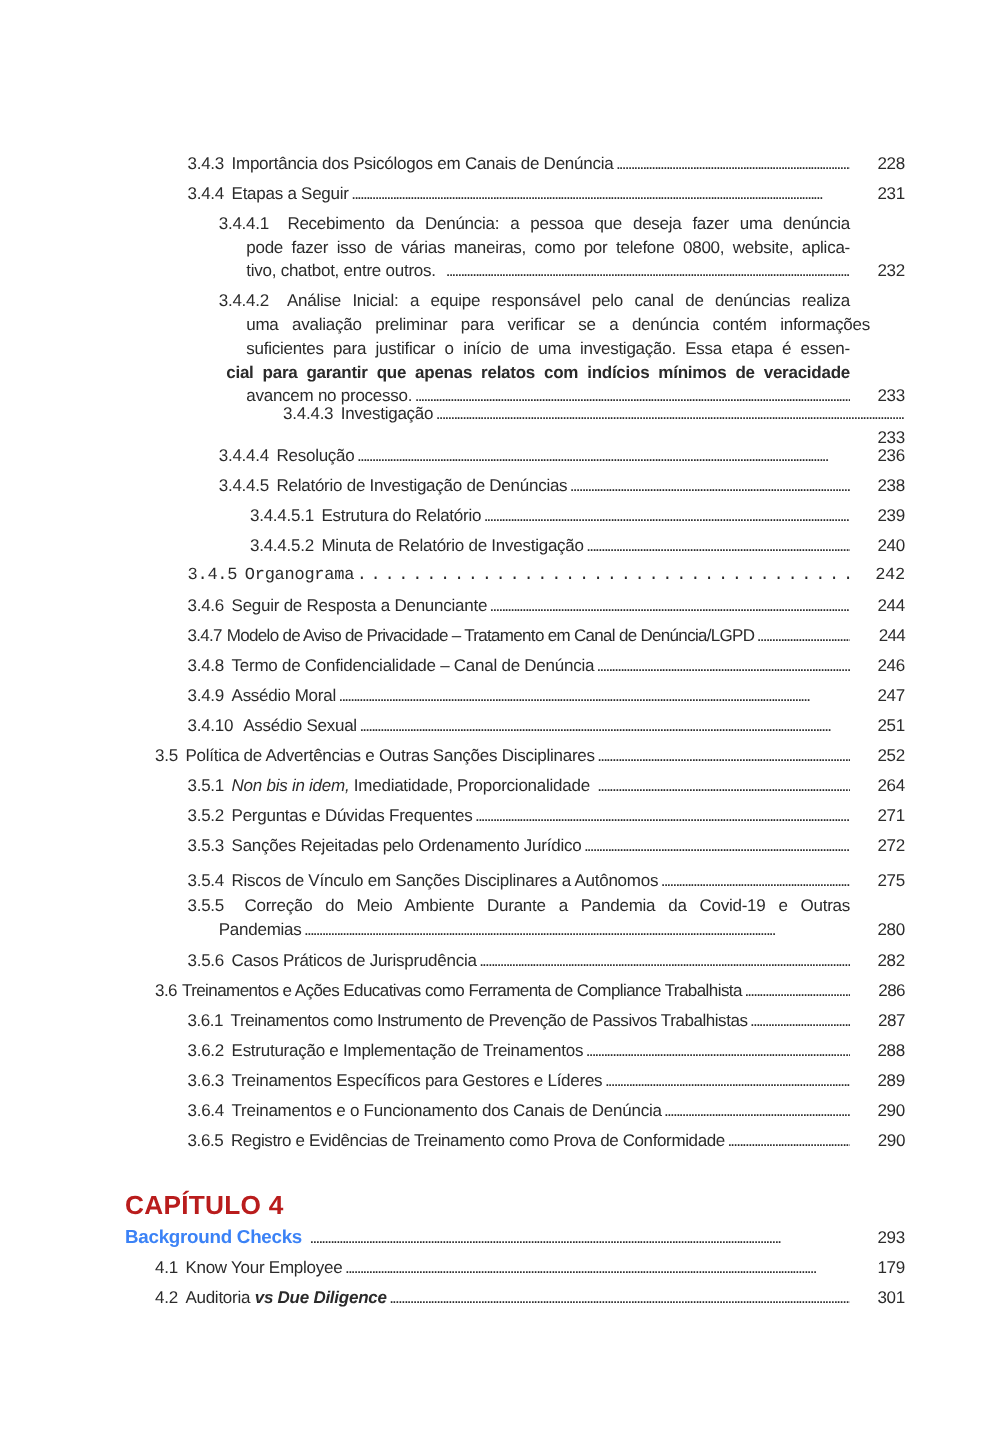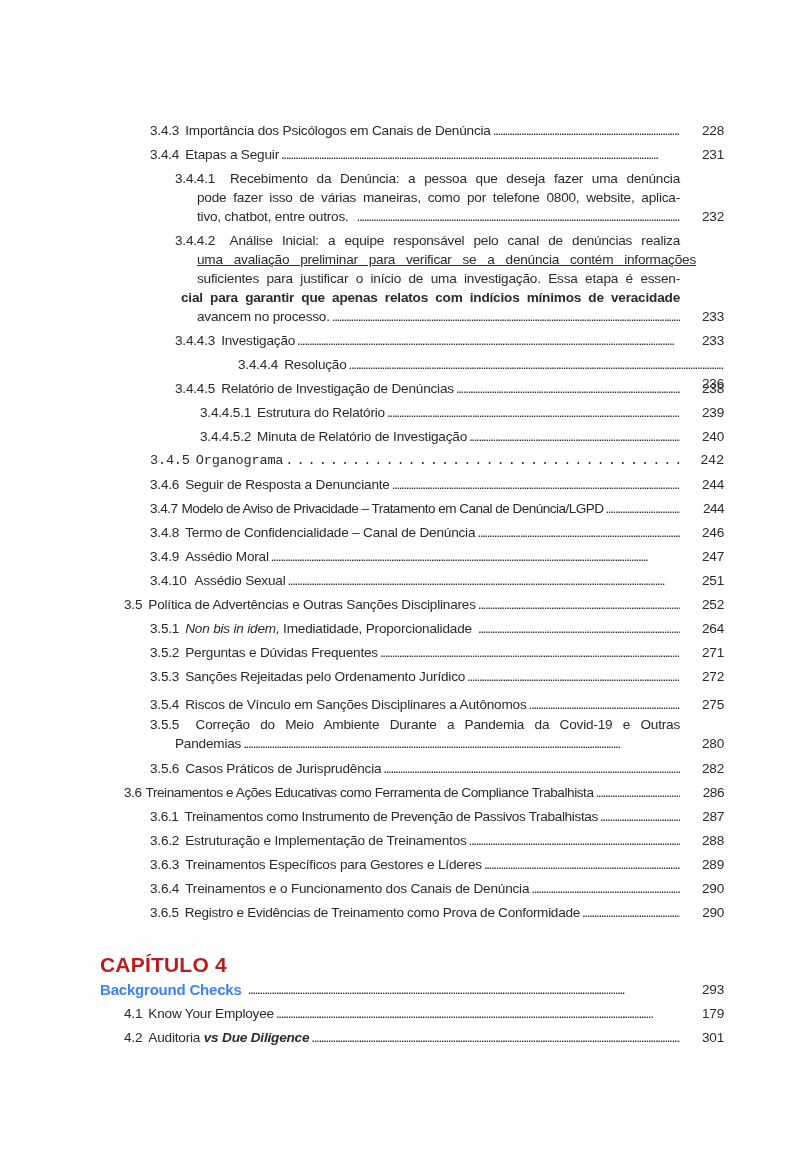--- a/index.html
+++ b/index.html
@@ -53,41 +53,41 @@
           <span class="dots" style="margin-left:8px;"></span>
         </div>
       <span class="page-num">232</span>
     </div>
   </div>
 
   <div class="entry" style="top:231px; left:175px; right:76px;">
     <div style="margin-right:44px; text-align:justify; text-align-last:justify; white-space:nowrap;">
       <span class="num">3.4.4.2</span> <span>Análise Inicial: a equipe responsável pelo canal de denúncias realiza</span>
     </div>
-    <div style="margin-left:22px; margin-right:28px; text-align:justify; text-align-last:justify;text-decoration:underline;">uma avaliação preliminar para verificar se a denúncia contém informações</div>
+    <div style="margin-left:22px; margin-right:28px; text-align:justify; text-align-last:justify;">uma avaliação preliminar para verificar se a denúncia contém informações</div>
     <div style="margin-left:22px; margin-right:44px; text-align:justify; text-align-last:justify;">suficientes para justificar o início de uma investigação. Essa etapa é essen-</div>
     <div style="margin-left:6px; margin-right:44px; text-align:justify; text-align-last:justify;font-weight:bold;">cial para garantir que apenas relatos com indícios mínimos de veracidade</div>
     <div class="row" style="margin-left:22px;">
       <div class="title">
           <span class="txt">avancem no processo.</span>
           <span class="dots"></span>
         </div>
       <span class="page-num">233</span>
     </div>
   </div>
 
-  <div class="entry row" style="top:331px; left:175px; right:76px;">
+  <div class="entry row" style="top:321px; left:175px; right:76px;flex-direction:column;">
     <div class="title">
         <span class="txt"><span class="num">3.4.4.3</span><span>Investigação</span></span>
         <span class="dots"></span>
       </div>
     <span class="page-num">233</span>
   </div>
 
-  <div class="entry row" style="top:355px; left:175px; right:76px;flex-direction:column;">
+  <div class="entry row" style="top:355px; left:175px; right:76px;">
     <div class="title">
         <span class="txt"><span class="num">3.4.4.4</span><span>Resolução</span></span>
         <span class="dots"></span>
       </div>
     <span class="page-num">236</span>
   </div>
 
   <div class="entry row" style="top:379px; left:175px; right:76px;">
     <div class="title">
         <span class="txt"><span class="num">3.4.4.5</span><span>Relatório de Investigação de Denúncias</span></span>

